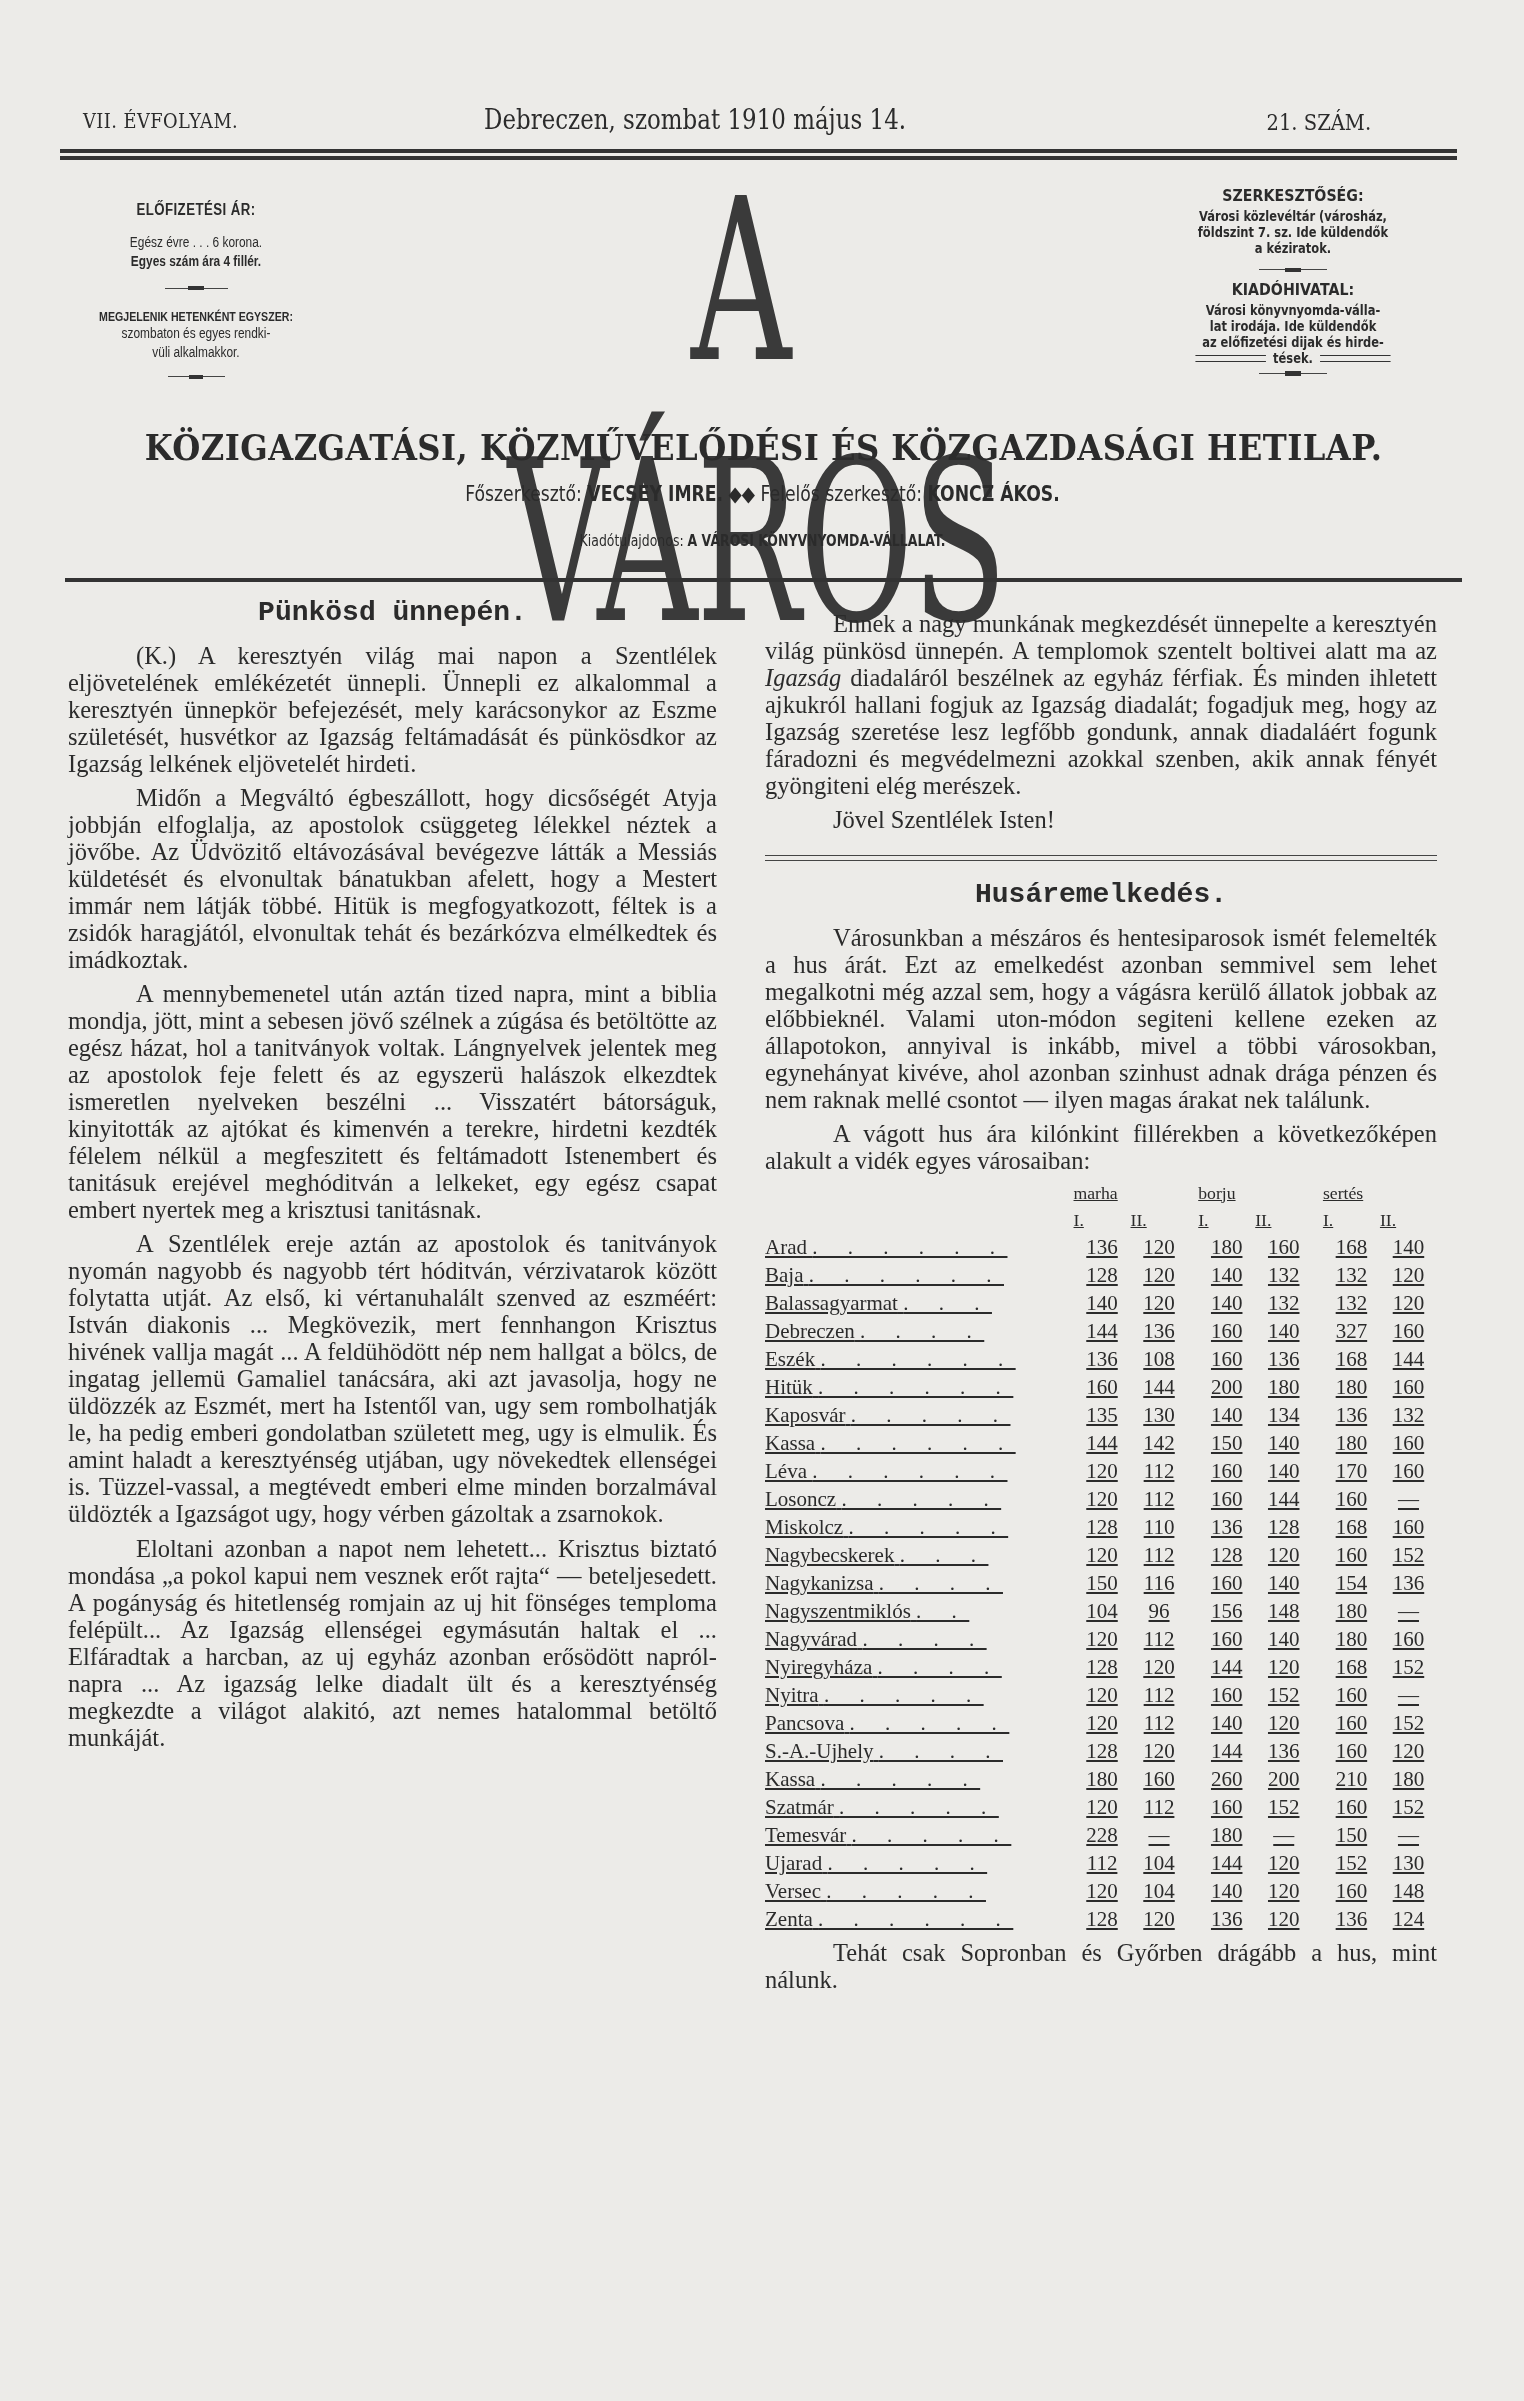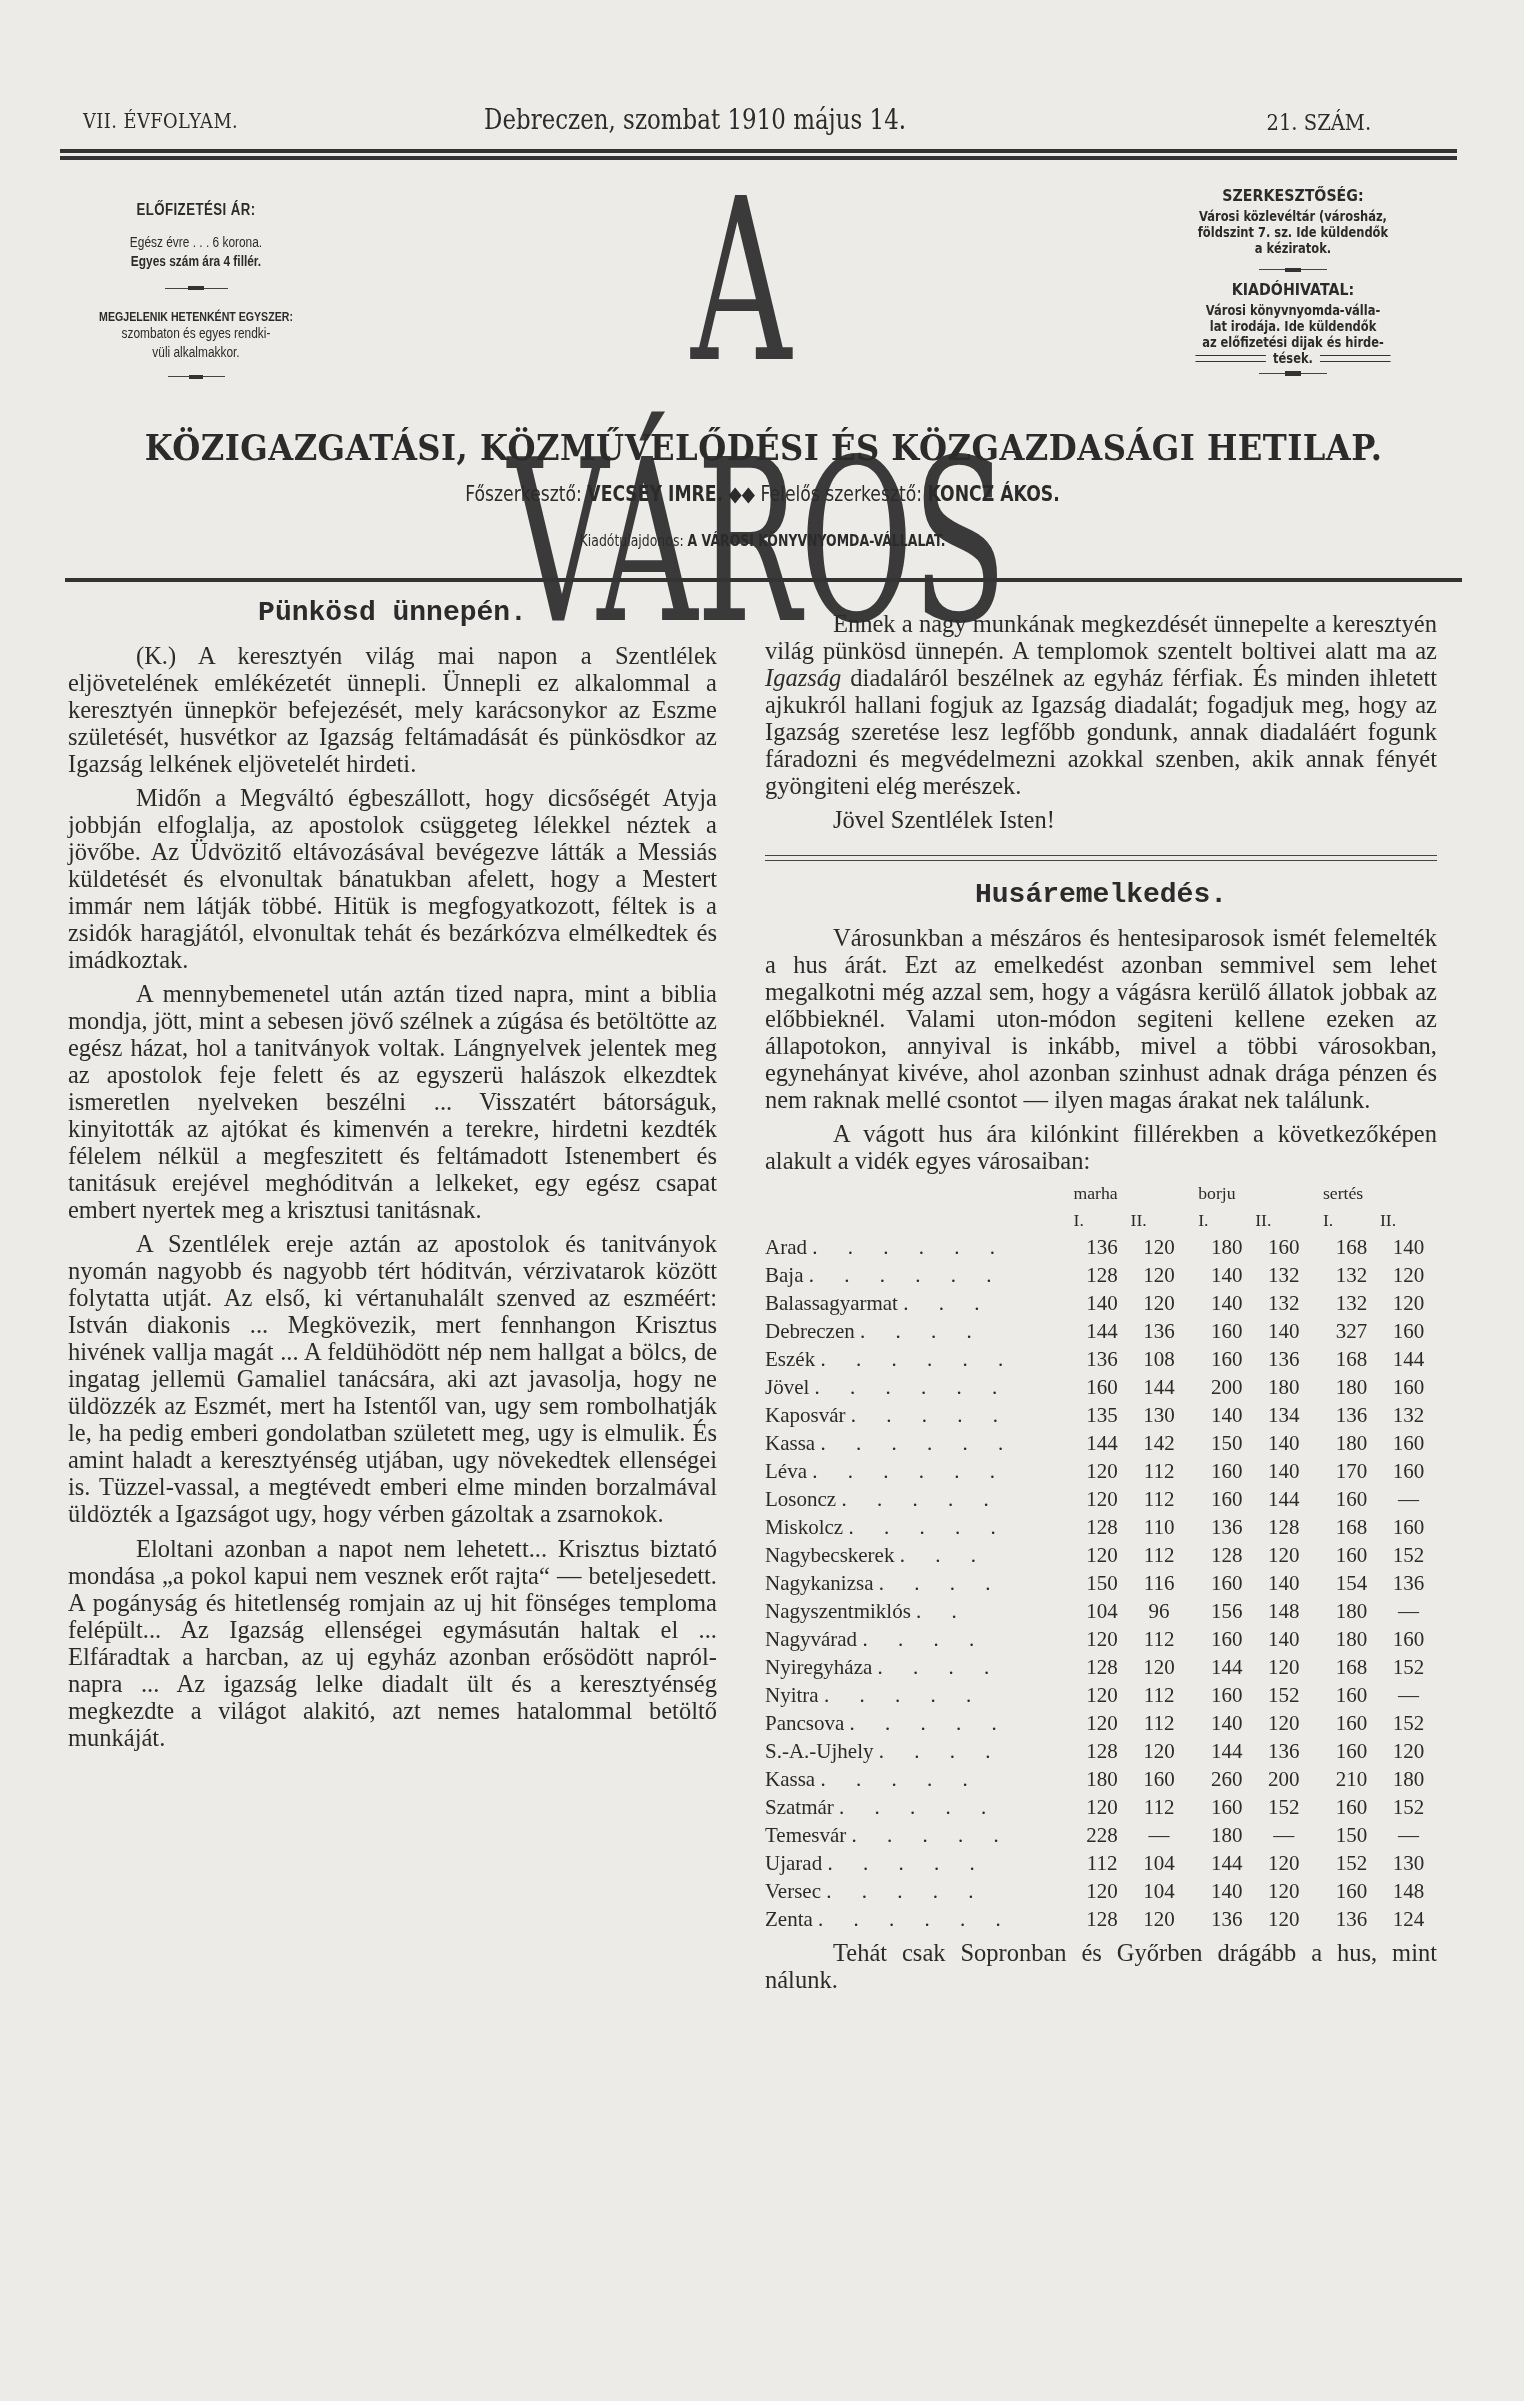--- a/index.html
+++ b/index.html
@@ -50,21 +50,21 @@
   .mainrule { left: 65px; top: 578px; width: 1397px; height: 3.6px; background: #333; }
   
   .col { font-family: "Liberation Serif", "DejaVu Serif", serif; font-size: 24.5px; line-height: 27px; text-align: justify; }
   .col p { margin: 0; text-indent: 68px; }
   .col p + p { margin-top: 7.3px; }
   .leftcol { left: 68px; top: 599px; width: 649px; }
   .rightcol { left: 765px; top: 610px; width: 672px; }
   .arttitle { text-align: center; font-family: Liberation Mono, monospace; font-size: 28px; margin: 0 0 15.6px 0; text-indent: 0; }
   .rule2 { height: 4.2px; border-top: 1px solid #444; border-bottom: 1px solid #444; margin: 22px 0 20px 0; }
   
-  table.prices { border-collapse: collapse; width: 672px; font-family: "Liberation Serif", serif; font-size: 21px; margin-top: 5.2px; }
+  table.prices { border-collapse: collapse; width: 672px; font-family: "Liberation Serif", serif; font-size: 21px; margin-top: 5.2px; text-decoration: underline; }
   table.prices td, table.prices th { padding: 0; height: 28px; font-weight: normal; }
   table.prices th { font-size: 17.7px; height: 23px; }
   table.prices td.city { width: 313px; text-align: left; white-space: nowrap; overflow: hidden; margin-top: 20px; }
   table.prices td.city .dots { letter-spacing: 12.5px; }
   table.prices td.num { width: 59px; text-align: center; }
   table.prices td.gap { width: 11.5px; }
 </style>
 </head>
 <body>
 
@@ -220,21 +220,21 @@
           <td class="num">136</td>
           <td class="num">108</td>
           <td class="gap"></td>
           <td class="num">160</td>
           <td class="num">136</td>
           <td class="gap"></td>
           <td class="num">168</td>
           <td class="num">144</td>
         </tr>
         <tr>
-          <td class="city"><span>Jövel</span> <span class="dots">. . . . . .</span></td>
+          <td class="city"><span>Hitük</span> <span class="dots">. . . . . .</span></td>
           <td class="num">160</td>
           <td class="num">144</td>
           <td class="gap"></td>
           <td class="num">200</td>
           <td class="num">180</td>
           <td class="gap"></td>
           <td class="num">180</td>
           <td class="num">160</td>
         </tr>
         <tr>

